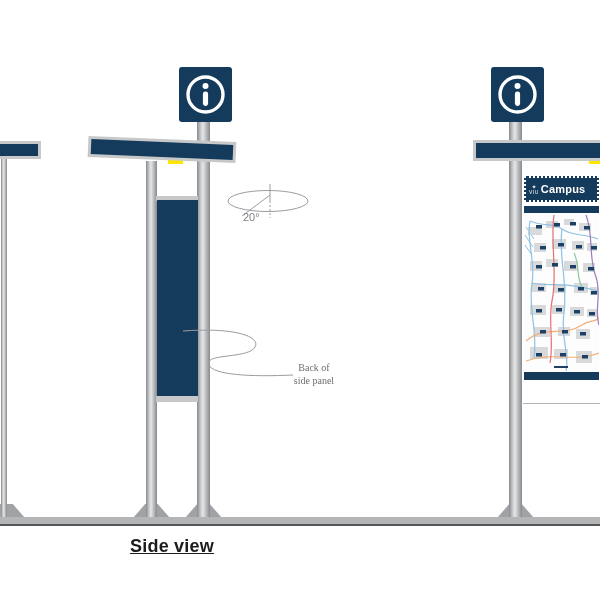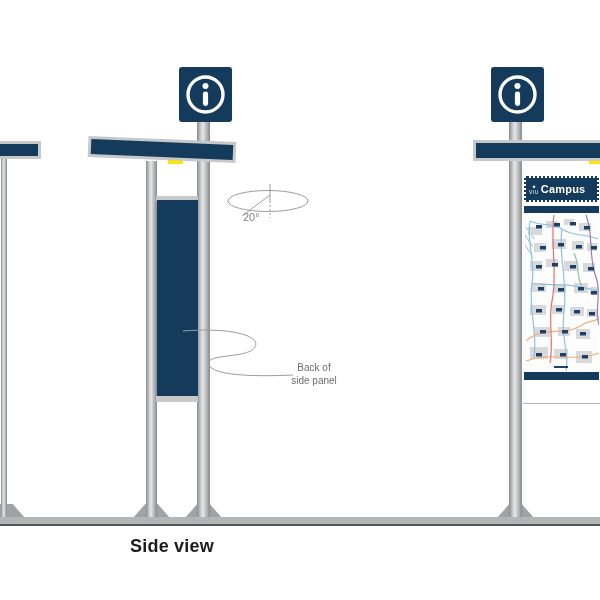--- a/index.html
+++ b/index.html
@@ -34,23 +34,23 @@
   .viu-logo .mark{font-size:6px;}
   .viu-logo .word{font-size:5px;letter-spacing:.5px;}
   .map-title{color:#fff;font-size:11px;font-weight:bold;white-space:nowrap;letter-spacing:.2px;}
   .map-subband{position:absolute;left:1px;top:36px;width:75px;height:7px;background:#143a5c;}
   .map-art{position:absolute;left:1px;top:43px;}
   .map-footer{position:absolute;left:1px;top:202px;width:75px;height:8px;background:#143a5c;}
   
   .ann-svg{position:absolute;z-index:5;}
   .angle-label{position:absolute;left:243px;top:211px;font-size:11px;color:#808285;z-index:5;}
   .back-label{position:absolute;left:281px;top:361px;width:66px;text-align:center;
-              font-size:10px;line-height:13px;color:#6d6e71;z-index:5;}
+              font-size:10px;line-height:13px;color:#6d6e71;z-index:5;font-family:Liberation Serif, serif;}
   .view-label{position:absolute;left:97px;top:536px;width:150px;text-align:center;
-              font-size:18px;font-weight:600;color:#1c1c1e;letter-spacing:.2px;z-index:6;}
+              font-size:18px;font-weight:600;color:#1c1c1e;letter-spacing:.2px;z-index:6;text-decoration:underline;}
 </style>
 </head>
 <body>
 
 <div class="stage">
 
   <div>
     <div class="foot" style="left:-12px;"></div>
     <div class="pole" style="left:1px;top:158px;width:6px;height:360px;"></div>
     <div class="blade blade-left cap-right" style="left:0;top:141px;width:41px;">

